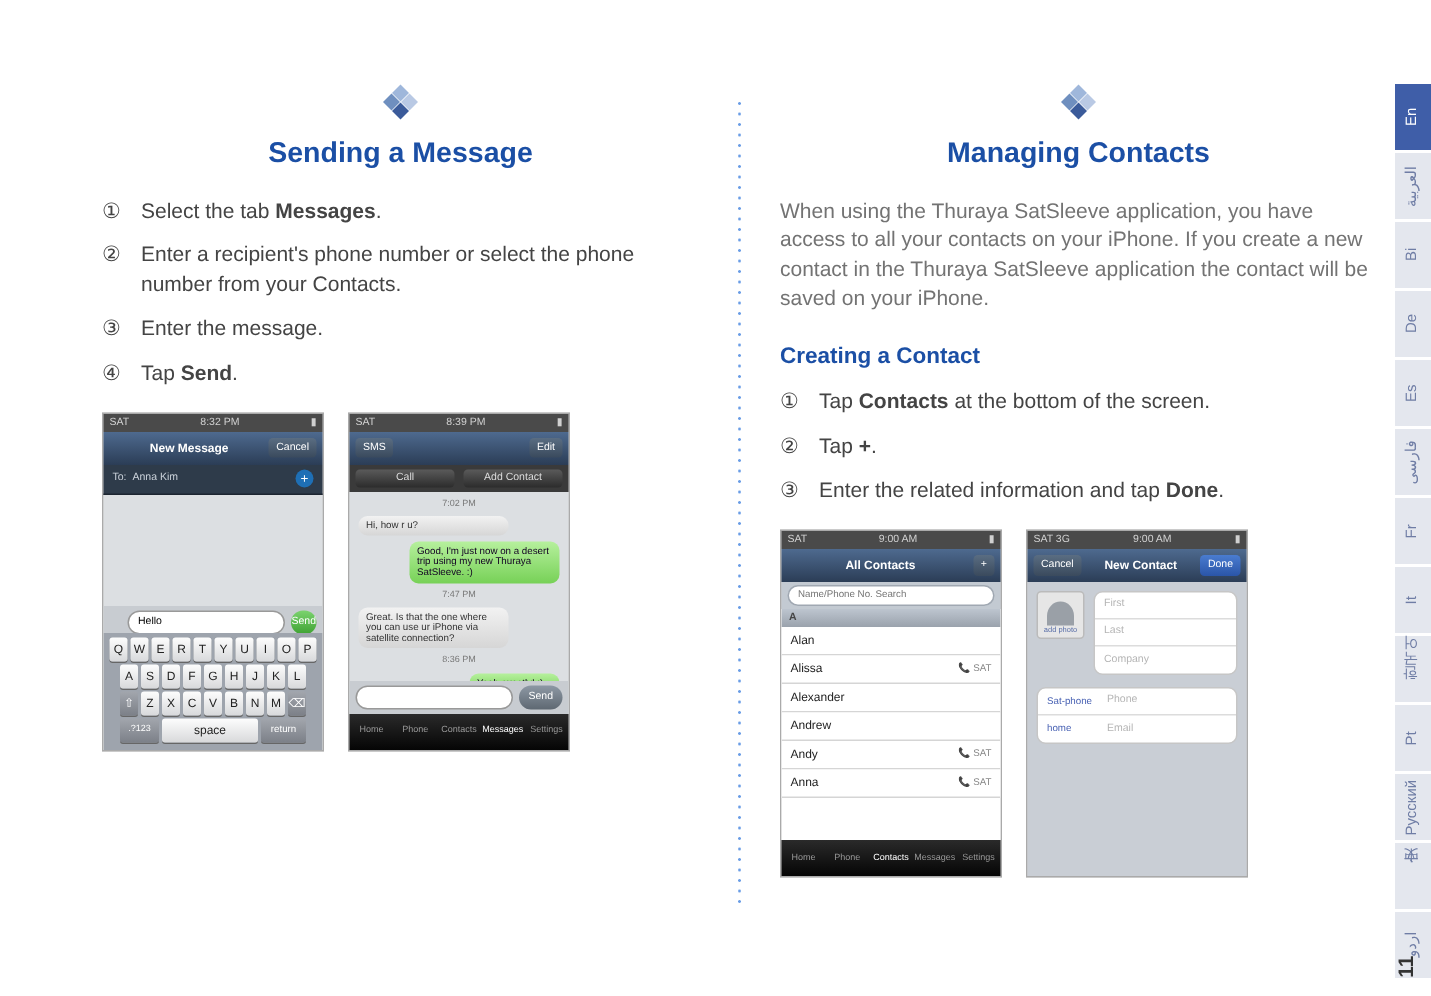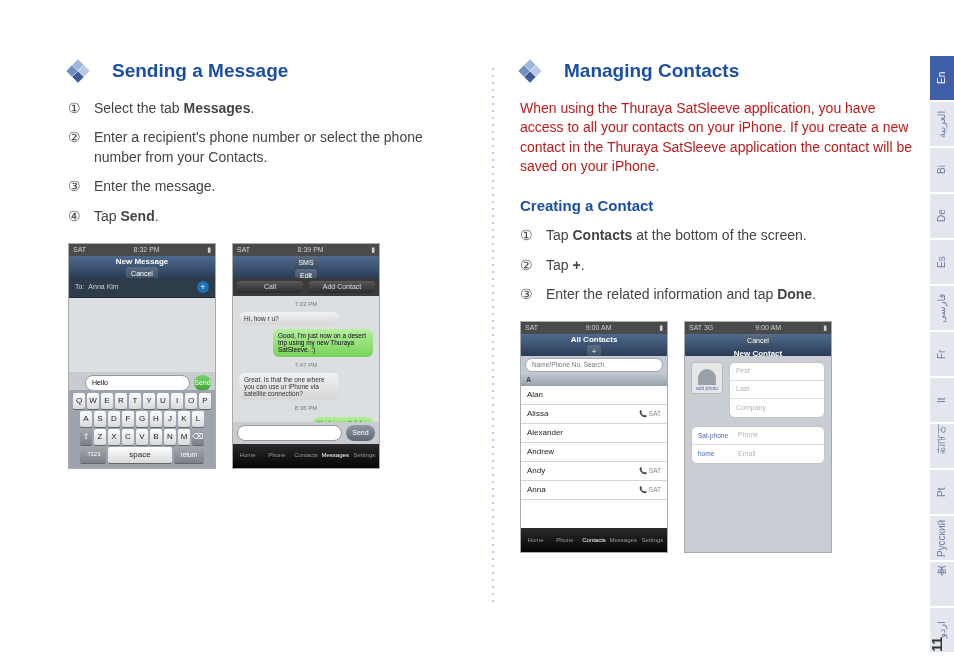--- a/index.html
+++ b/index.html
@@ -32,22 +32,23 @@
     position: absolute;
     left: 0; top: 8px; bottom: 30px;
     width: 2px;
     background-image: radial-gradient(circle, #6a9de6 1.1px, transparent 1.1px);
     background-size: 4px 7px;
     background-position: center;
   }
   .sec-head {
     display: flex;
     align-items: center;
-    gap: 24px;
+    gap: 12px;
     margin-bottom: 14px;
+    flex-direction: column;
   }
   .diamond-icon {
     position: relative;
     width: 20px; height: 20px;
     flex-shrink: 0;
   }
   .diamond-icon .d {
     position: absolute;
     width: 8px; height: 8px;
     transform: rotate(45deg);
@@ -68,40 +69,40 @@
     margin-bottom: 10px;
     color: #444;
   }
   .circ-num {
     flex-shrink: 0;
     font-size: 14px;
     width: 18px;
     text-align: left;
   }
   .step-text { flex: 1; }
-  .para { color:#b91c1c; margin-bottom: 18px;}
+  .para { color:#737373; margin-bottom: 18px;}
   .sub-title { color:#1b4fa5; font-weight:bold; margin: 8px 0 10px; font-size:15px; }
   .screens { display:flex; gap:16px; margin-top:16px; }
   .phone {
     width: 148px; border:1px solid #aaa;
     background:#d8d8d8;
     display:flex; flex-direction:column;
     font-size:8px;
   }
   .phone.tall { height: 226px; }
   .phone.med { height: 232px; }
   .statusbar {
     height:12px; background:#4a4a4a; color:#d0d0d0;
     display:flex; justify-content:space-between; align-items:center;
     padding:0 4px; font-size:7px;
   }
   .navbar {
     height:22px; background:linear-gradient(#4e6a8f,#2b3d56);
     color:#fff; display:flex; align-items:center; justify-content:space-between;
-    padding:0 4px; font-size:8px; font-weight:bold;flex-direction:column;
+    padding:0 4px; font-size:8px; font-weight:bold;
   }
   .nbtn {
     background:linear-gradient(#5a6d82,#3a4a5d); border-radius:3px; padding:2px 5px;
     font-weight:normal; font-size:7px;
   }
   .nbtn.blue{ background:linear-gradient(#4a7cd0,#2a55a8);}
   .body { flex:1; background:#dcdfe2; position:relative; overflow:hidden;}
   .tabbar {
     height:24px; background:linear-gradient(#2a2a2a,#050505);
     display:flex; justify-content:space-around; align-items:center;

